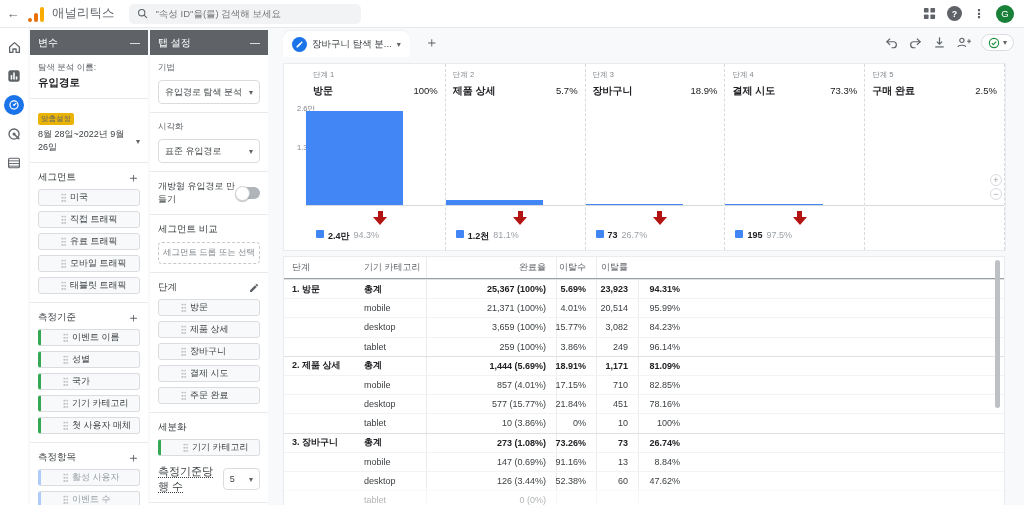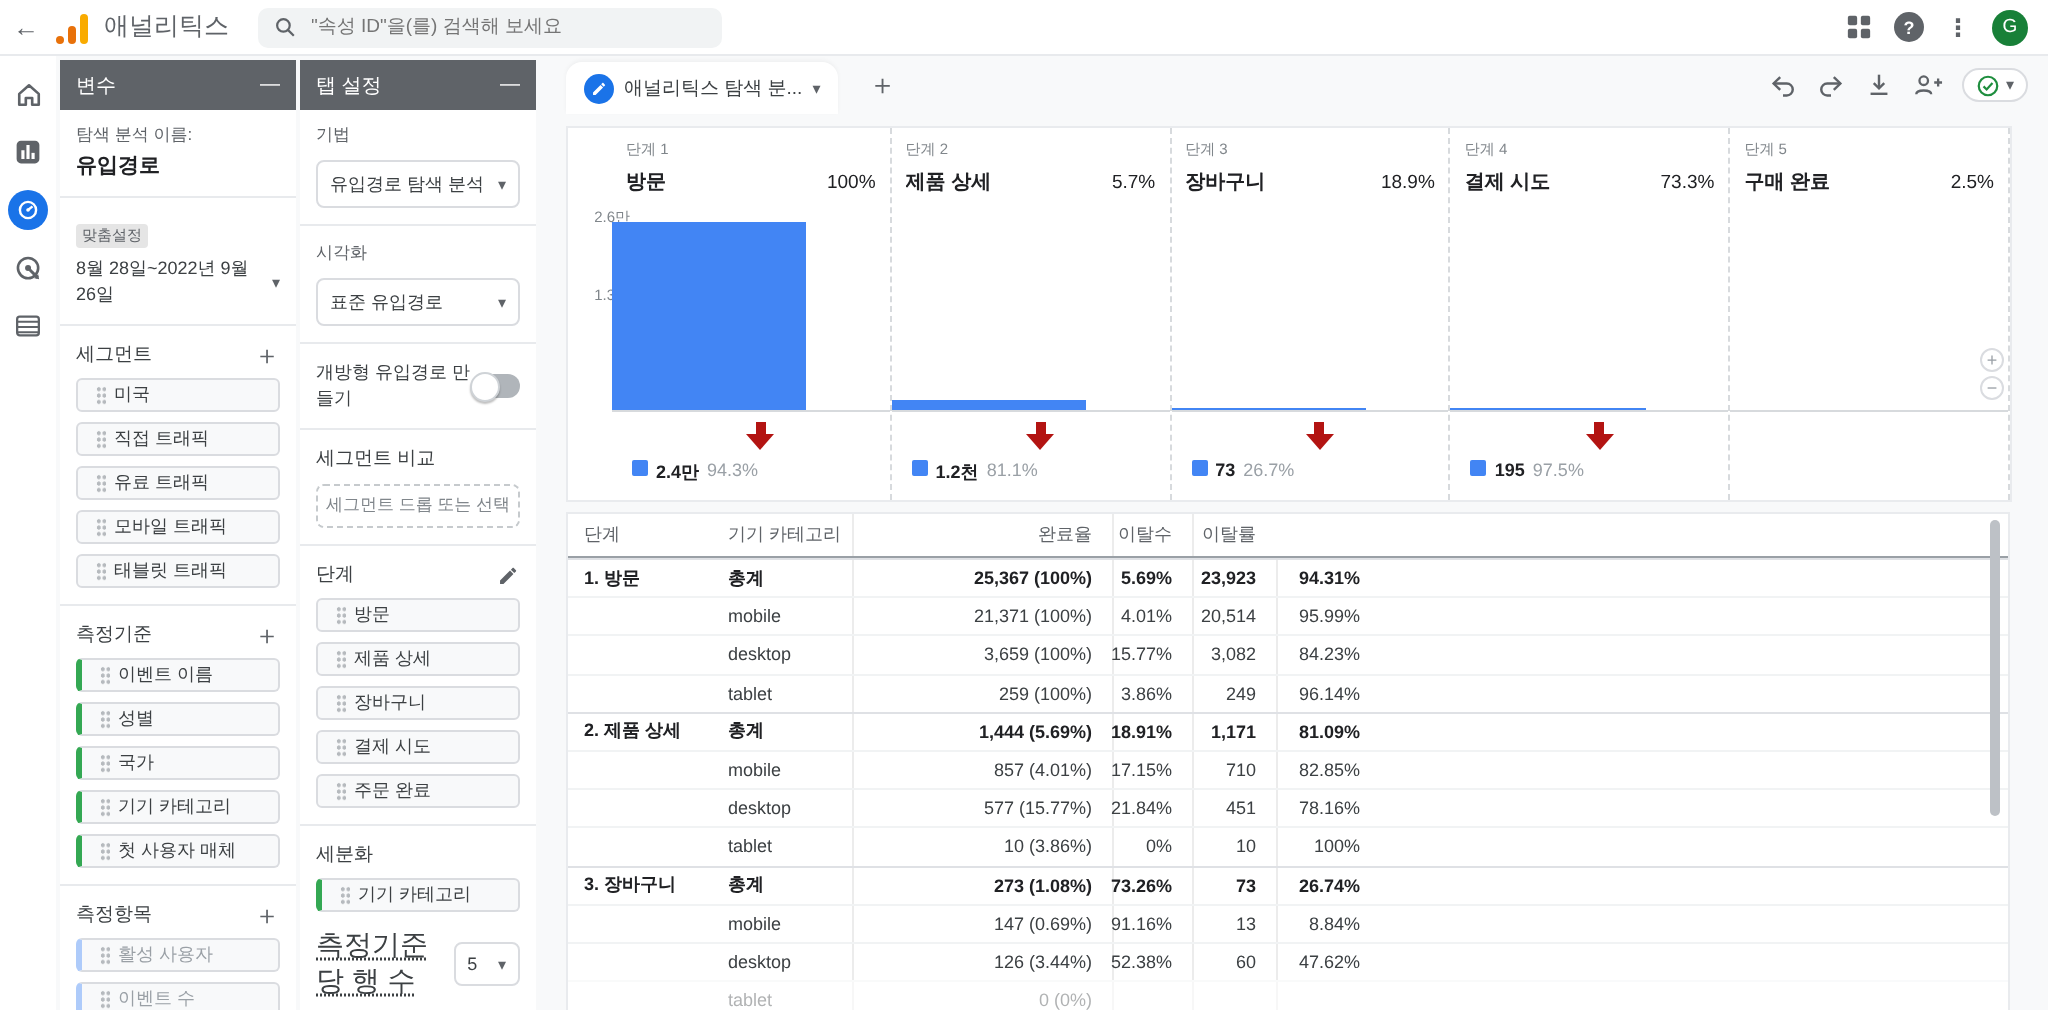--- a/index.html
+++ b/index.html
@@ -38,30 +38,30 @@
   .panel{position:absolute;top:30px;bottom:0;width:118px;background:#fff;}
   .panel.vars{left:30px;}
   .panel.tset{left:150px;}
   .phead{height:25px;background:#5f6368;color:#fff;font-size:10px;display:flex;align-items:center;
     padding:0 8px;}
   .phead .minbtn{margin-left:auto;cursor:pointer;font-size:10px;}
   .pbody{padding:7px 8px 0 8px;}
   .hr{border-top:1px solid #e8eaed;margin:8px -8px;}
   .lbl{font-size:8.5px;color:#5f6368;}
   .bold-name{font-size:10.5px;color:#202124;font-weight:bold;margin-top:2px;}
-  .badge{display:inline-block;font-size:7.5px;color:#5f6368;background:#e5e5e5;padding:1px 3px;
+  .badge{display:inline-block;font-size:7.5px;color:#5f6368;background:#eab308;padding:1px 3px;
     border-radius:2px;}
   .daterow{display:flex;align-items:center;justify-content:space-between;font-size:9px;color:#3c4043;
     margin-top:3px;cursor:pointer;}
   .caret{color:#5f6368;font-size:8px;}
   .shead{display:flex;align-items:center;justify-content:space-between;font-size:9.5px;color:#3c4043;
     margin:2px 0 1px 0;}
   .plus{color:#5f6368;font-size:13px;font-weight:400;cursor:pointer;line-height:10px;}
   .chip{display:flex;align-items:center;gap:4px;height:17px;border:1px solid #dadce0;border-radius:3px;
-    background:#f8f9fa;padding:0 9px;margin-top:5px;font-size:9px;color:#3c4043;cursor:grab;
+    background:#f8f9fa;padding:0 22px;margin-top:5px;font-size:9px;color:#3c4043;cursor:grab;
     white-space:nowrap;overflow:hidden;}
   .grip{width:5px;height:10px;flex:none;
     background-image:radial-gradient(circle,#b6babe 0.9px,transparent 1.1px);
     background-size:2.8px 3.2px;}
   .dims .chip{border-left:3px solid #34a853;}
   .mets .chip{border-left:3px solid #aecbfa;color:#9aa0a6;}
   .select{display:flex;align-items:center;justify-content:space-between;border:1px solid #dadce0;
     border-radius:4px;height:24px;padding:0 6px;font-size:9px;color:#3c4043;margin-top:6px;cursor:pointer;}
   .togglerow{display:flex;align-items:center;justify-content:space-between;font-size:9px;color:#3c4043;
     margin-top:2px;}
@@ -359,40 +359,40 @@
       </div>
     <div class="hr"></div>
     <div class="lbl" style="font-size:9.5px;color:#3c4043;">세분화</div>
     <div class="dims">
       <div class="chip">
         <span class="grip"></span>
         <span>기기 카테고리</span>
       </div>
     </div>
     <div class="rowcount">
-      <span class="dotted-u" style="font-size:14px;color:#3c4043;">측정기준당 행 수</span>
+      <span class="dotted-u" style="font-size:11px;color:#3c4043;">측정기준당 행 수</span>
       <div class="select">
         <span>5</span>
         <span class="caret">▾</span>
       </div>
     </div>
     <div class="hr"></div>
 
   </div>
 </aside>
 
 <main class="main">
   <div class="tabbar">
     <div class="tab">
       <span class="pcircle">
         <svg width="9" height="9" viewBox="0 0 16 16">
             <path d="M2.7 11.04 V13.3 h2.26 L11.62 6.64 9.36 4.38 Z M13.28 4.98 c.24-.24.24-.62 0-.86 L11.88 2.72 c-.24-.24-.62-.24-.86 0 l-1.1 1.1 2.26 2.26 Z" fill="#fff"></path>
           </svg>
       </span>
-      <span>애널리틱스 탐색 분...</span>
+      <span>장바구니 탐색 분...</span>
       <span class="caret">▾</span>
     </div>
     <span class="addtab">＋</span>
     <div class="actions">
       <span class="abtn">
         <svg width="15" height="15" viewBox="0 0 16 16" fill="none" stroke="#5f6368" stroke-width="1.3">
             <path d="M6.5 3.8 L3 7.2 l3.5 3.4"></path>
             <path d="M3 7.2 h7 a3.2 3.2 0 0 1 0 6.4 H8"></path>
           </svg>
       </span>

